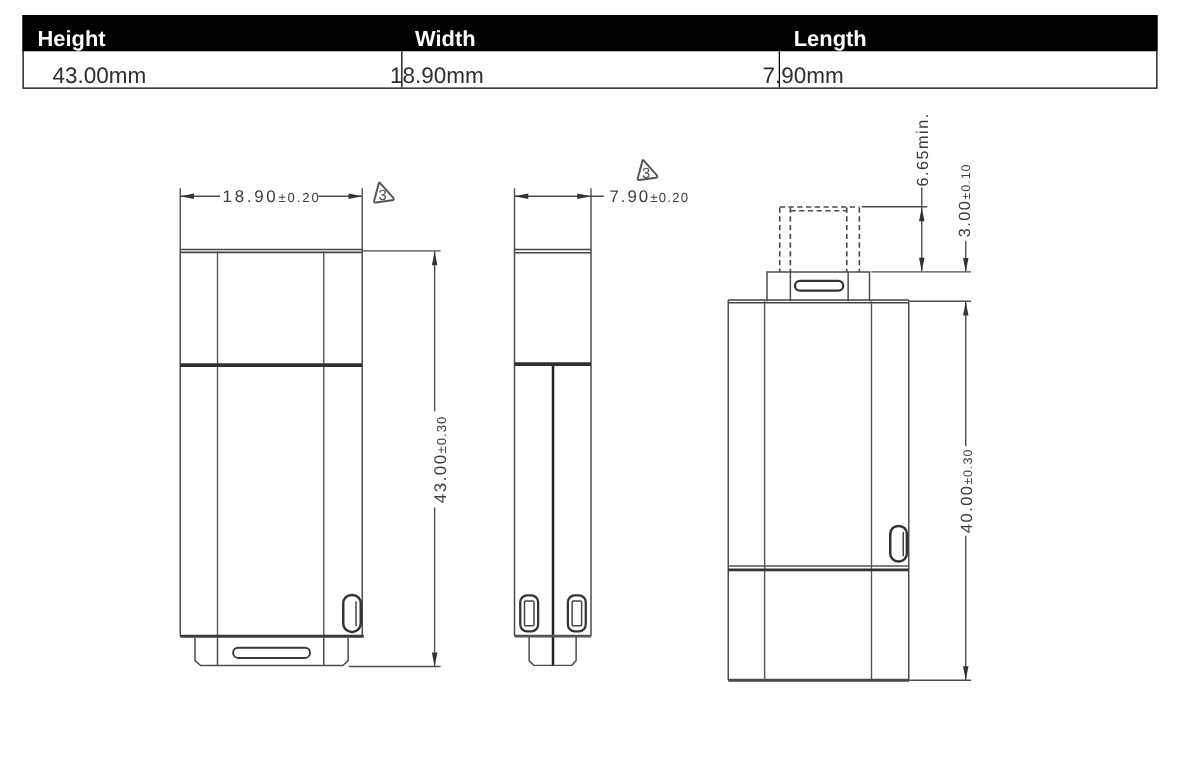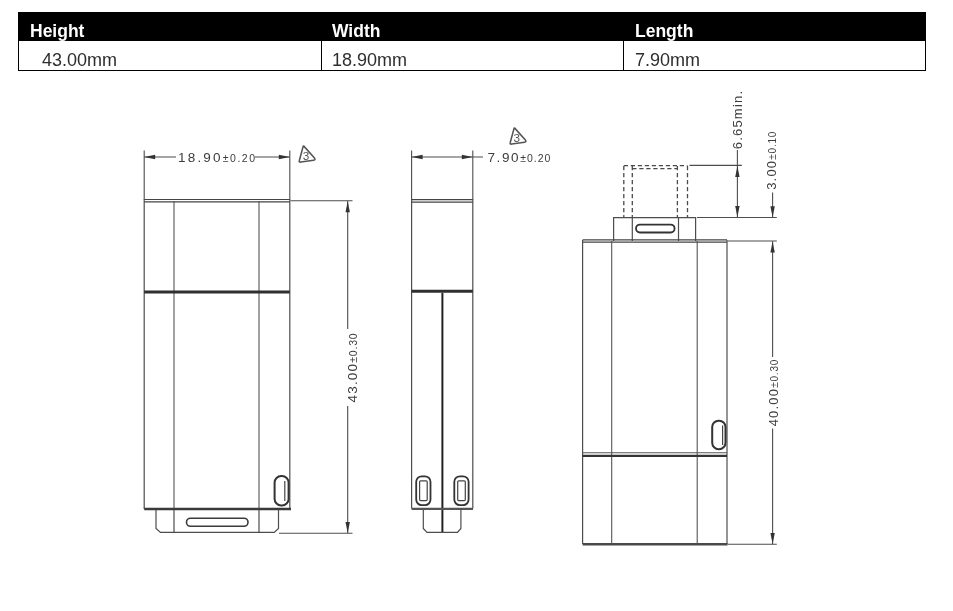--- a/index.html
+++ b/index.html
@@ -18,23 +18,23 @@
 <div class="abs" style="left:332px;top:17px;width:200px;height:29px;line-height:29px;color:#fff;font-weight:bold;font-size:17.5px;">Width</div>
 
 <div class="abs" style="left:635px;top:17px;width:200px;height:29px;line-height:29px;color:#fff;font-weight:bold;font-size:17.5px;">Length</div>
 
 <div class="abs" style="left:321px;top:41px;width:1px;height:29px;background:#000;"></div>
 
 <div class="abs" style="left:623px;top:41px;width:1px;height:29px;background:#000;"></div>
 
 <div class="abs" style="left:29px;top:46px;width:200px;height:29px;line-height:29px;color:#2e2e2e;font-size:18px;margin-left:13px;">43.00mm</div>
 
-<div class="abs" style="left:332px;top:46px;width:200px;height:29px;line-height:29px;color:#2e2e2e;font-size:18px;">18.90mm</div>
-
-<div class="abs" style="left:635px;top:46px;width:200px;height:29px;line-height:29px;color:#2e2e2e;font-size:18px;">7.90mm</div>
+<div class="abs" style="left:312px;top:46px;width:200px;height:29px;line-height:29px;color:#2e2e2e;font-size:18px;">18.90mm</div>
+
+<div class="abs" style="left:610px;top:46px;width:200px;height:29px;line-height:29px;color:#2e2e2e;font-size:18px;">7.90mm</div>
 
 <svg class="abs" style="left:0;top:0;" width="953" height="611" viewBox="0 0 953 611" fill="none" stroke-linecap="butt">
 <defs>
 <path id="arrL" d="M0 0 L11 -2.2 L11 2.2 Z" fill="#333" stroke="none"></path>
 </defs>
 
 <g stroke="#4d4d4d" stroke-width="1.1">
 <path d="M144.2 150.5 V200 M289.8 150.5 V200"></path>
 </g>
 

